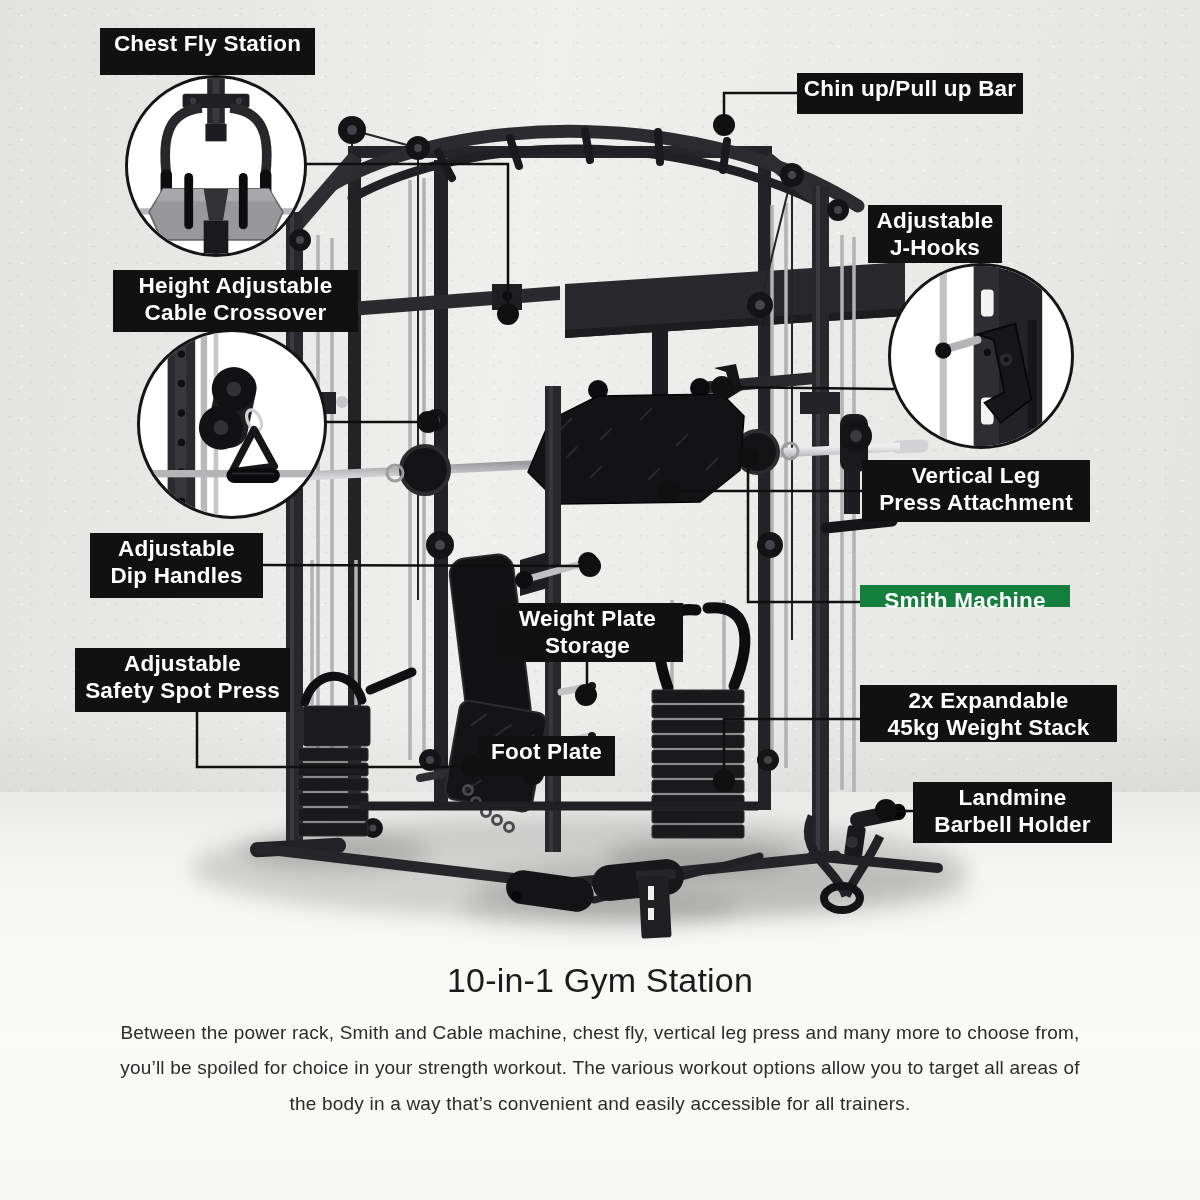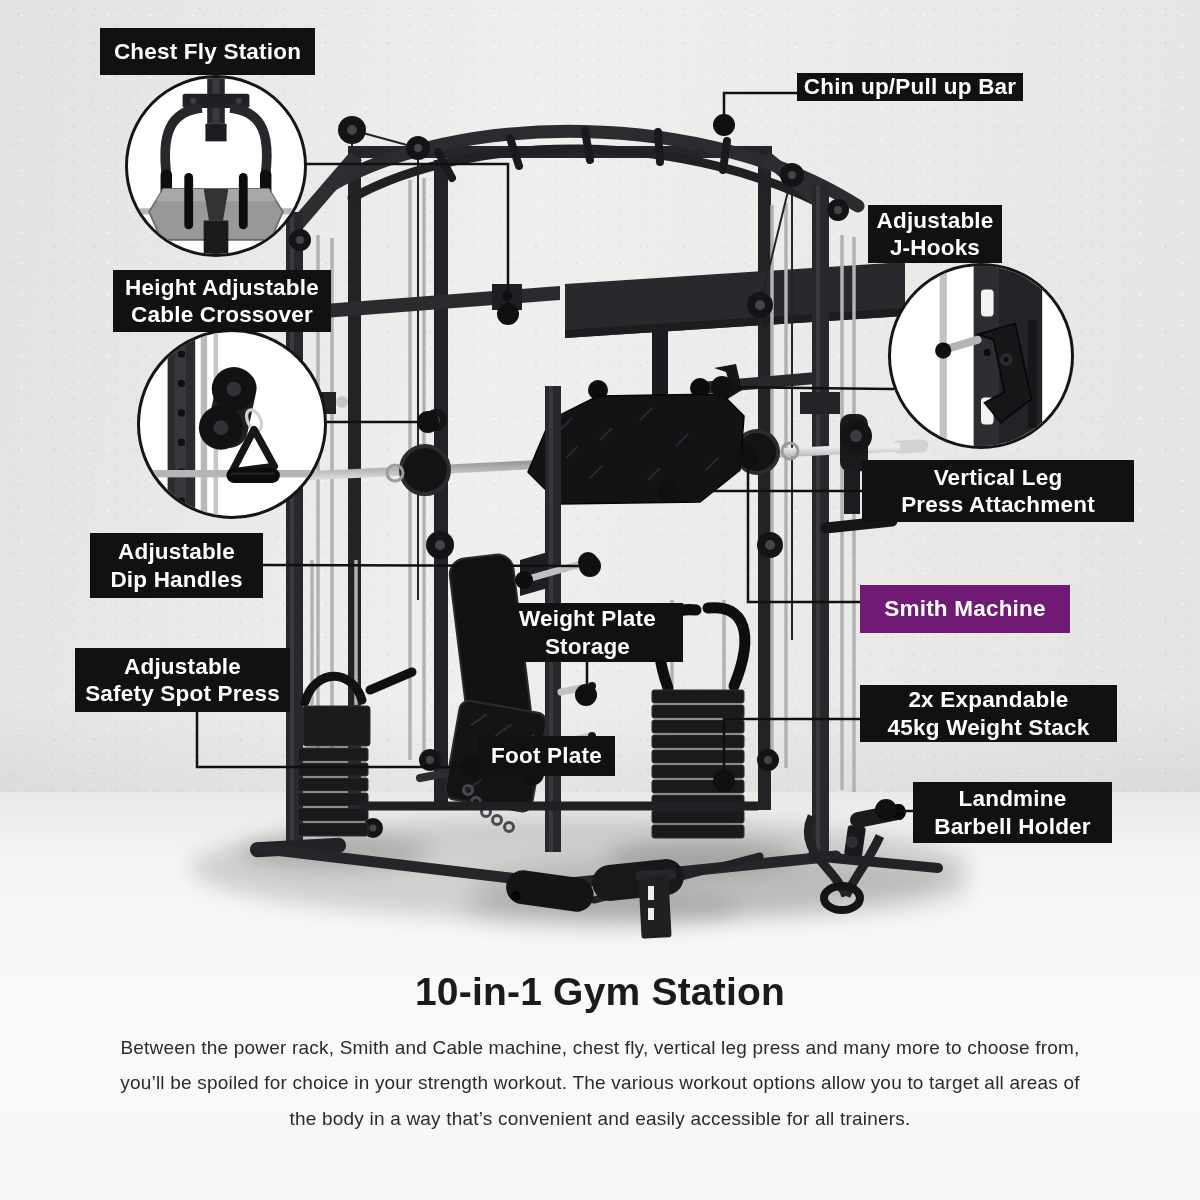--- a/index.html
+++ b/index.html
@@ -22,31 +22,31 @@
   .full-svg{position:absolute;left:0;top:0;width:1200px;height:1200px;pointer-events:none;}
   
   .inset{position:absolute;border:3px solid #151515;border-radius:50%;
          background:#fff;overflow:hidden;box-sizing:border-box;}
   #inset-chest-fly{left:125px;top:75px;width:182px;height:182px;}
   #inset-cable-crossover{left:137px;top:329px;width:190px;height:190px;}
   #inset-j-hooks{left:888px;top:263px;width:186px;height:186px;}
   .inset svg{display:block;width:100%;height:100%;}
   
   .callout{position:absolute;background:#111111;color:#ffffff;display:flex;
-    flex-direction:column;justify-content:center;align-items:center;
+    flex-direction:column;align-items:center;
     box-sizing:border-box;padding:2px 12px;z-index:30;}
   .callout span{display:block;font-weight:bold;font-size:22.5px;line-height:1.22;
     letter-spacing:.2px;white-space:nowrap;text-align:center;}
   
   #leader-svg{z-index:20;}
   #machine-svg{z-index:1;}
   .inset{z-index:10;}
   
   #caption{position:absolute;left:0;top:956px;width:1200px;text-align:center;z-index:5;}
-  #caption h1{margin:13px;font-size:39px;line-height:1.2;color:#1b1b1b;font-weight:bold;
+  #caption h1{margin:4px;font-size:34px;line-height:1.2;color:#1b1b1b;font-weight:normal;
     letter-spacing:.2px;}
   #caption p{margin:14px auto 0;width:980px;font-size:19px;line-height:35.5px;
     color:#2b2b2b;letter-spacing:.2px;font-weight:normal;}
 </style>
 </head>
 <body>
 
 <div id="stage">
   <div id="wall"></div>
   <div id="floor"></div>
@@ -386,40 +386,40 @@
       <polyline points="860,719 724,719 724,773" fill="none" stroke="#101010" stroke-width="2.5"></polyline>
       <circle cx="724" cy="781" r="11" fill="#101010"></circle>
       <polyline points="913,811 893,811" fill="none" stroke="#101010" stroke-width="2.5"></polyline>
       <circle cx="886" cy="810" r="11" fill="#101010"></circle>
     </svg>
 
   <div id="callouts">
       <div class="callout" style="left: 100px; top: 28px; width: 215px; height: 47px; background: rgb(17, 17, 17); color: rgb(255, 255, 255);">
         <span>Chest Fly Station</span>
       </div>
-      <div class="callout" style="left: 797px; top: 73px; width: 226px; height: 28px; background: rgb(17, 17, 17); color: rgb(255, 255, 255);">
+      <div class="callout" style="left: 797px; top: 73px; width: 226px; height: 41px; background: rgb(17, 17, 17); color: rgb(255, 255, 255);">
         <span>Chin up/Pull up Bar</span>
       </div>
-      <div class="callout" style="left: 113px; top: 270px; width: 218px; height: 62px; background: rgb(17, 17, 17); color: rgb(255, 255, 255);">
+      <div class="callout" style="left: 113px; top: 270px; width: 245px; height: 62px; background: rgb(17, 17, 17); color: rgb(255, 255, 255);">
         <span>Height Adjustable</span>
         <span>Cable Crossover</span>
       </div>
       <div class="callout" style="left: 868px; top: 205px; width: 134px; height: 58px; background: rgb(17, 17, 17); color: rgb(255, 255, 255);">
         <span>Adjustable</span>
         <span>J-Hooks</span>
       </div>
-      <div class="callout" style="left: 862px; top: 460px; width: 272px; height: 62px; background: rgb(17, 17, 17); color: rgb(255, 255, 255);">
+      <div class="callout" style="left: 862px; top: 460px; width: 228px; height: 62px; background: rgb(17, 17, 17); color: rgb(255, 255, 255);">
         <span>Vertical Leg</span>
         <span>Press Attachment</span>
       </div>
       <div class="callout" style="left: 90px; top: 533px; width: 173px; height: 65px; background: rgb(17, 17, 17); color: rgb(255, 255, 255);">
         <span>Adjustable</span>
         <span>Dip Handles</span>
       </div>
-      <div class="callout" style="left: 860px; top: 585px; width: 210px; height: 48px; background: #701a75; color: rgb(255, 255, 255);">
+      <div class="callout" style="left: 860px; top: 585px; width: 210px; height: 22px; background: #15803d; color: rgb(255, 255, 255);">
         <span>Smith Machine</span>
       </div>
       <div class="callout" style="left: 492px; top: 603px; width: 191px; height: 59px; background: rgb(17, 17, 17); color: rgb(255, 255, 255);">
         <span>Weight Plate</span>
         <span>Storage</span>
       </div>
       <div class="callout" style="left: 75px; top: 648px; width: 215px; height: 64px; background: rgb(17, 17, 17); color: rgb(255, 255, 255);">
         <span>Adjustable</span>
         <span>Safety Spot Press</span>
       </div>

